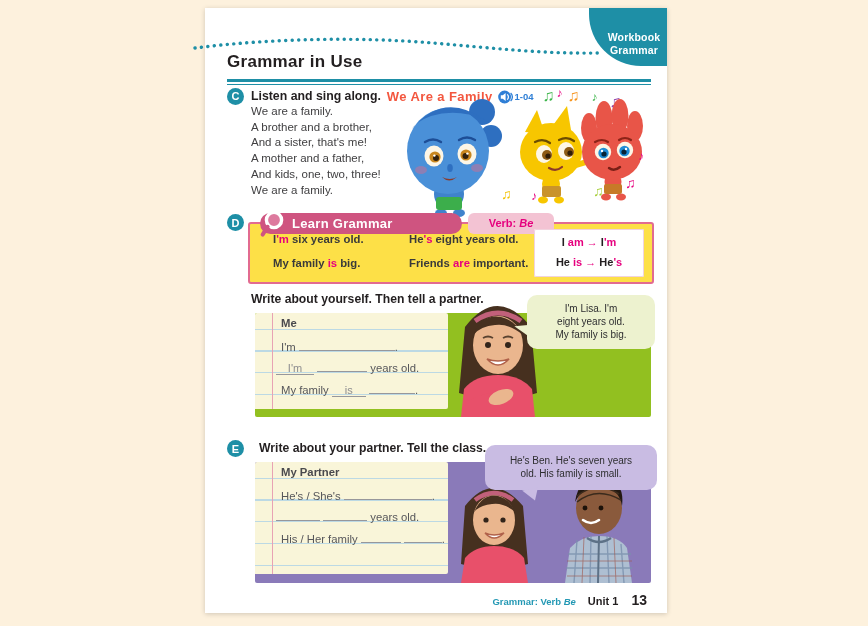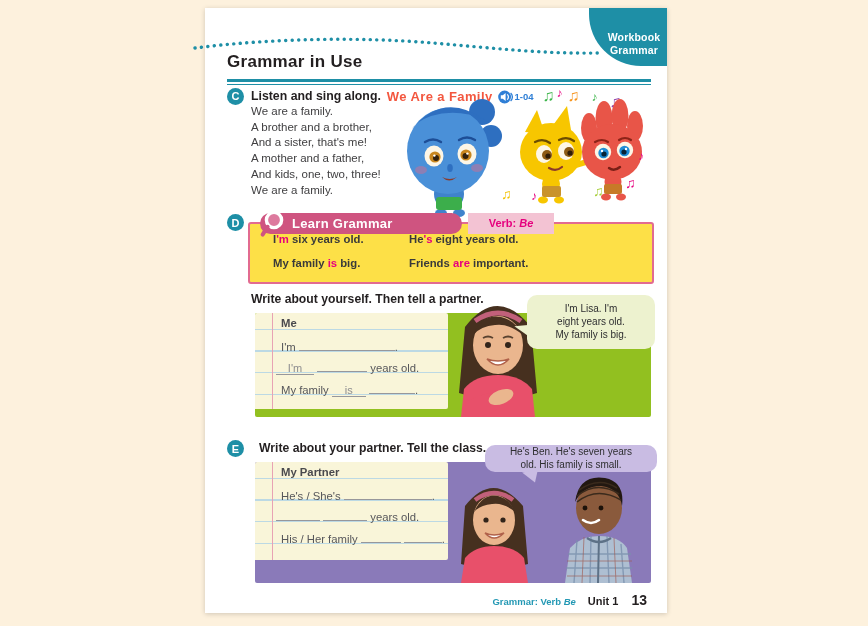--- a/index.html
+++ b/index.html
@@ -47,21 +47,21 @@
   .sn4{left:433px;top:141px;font-size:12px;}
   
   .d-circle{position:absolute;left:22px;top:206px;}
   .lg-box{position:absolute;left:43px;top:214px;width:406px;height:62px;background:#fde047;
           border:2px solid #e26b90;border-radius:3px;box-sizing:border-box;}
   .lg-bar{position:absolute;left:10px;top:-11px;width:202px;height:21px;background:#cf5480;
           border-radius:12px;color:#fff;font-weight:bold;font-size:13px;line-height:21px;
           padding-left:32px;box-sizing:border-box;letter-spacing:.3px;}
   .lg-tag{position:absolute;left:218px;top:-11px;width:86px;height:21px;background:#f3c3d3;
           color:#e6007e;font-weight:bold;font-size:11px;line-height:21px;text-align:center;
-          border-radius:0;}
+          border-radius:6px;}
   .lg-tag .it{font-style:italic;}
   .mag{position:absolute;left:0px;top:-4px;overflow:visible;}
   .ex{position:absolute;font-weight:bold;font-size:11.3px;color:#3a3a3a;white-space:nowrap;margin-left:9px;}
   .ex .pk{color:#e6007e;}
   .ex1{left:14px;top:9px;} .ex2{left:14px;top:33px;}
   .ex3{left:150px;top:9px;} .ex4{left:150px;top:33px;}
   .rulebox{position:absolute;right:8px;top:5px;width:110px;height:48px;background:#fff;
            border-radius:2px;text-align:center;font-weight:bold;font-size:11px;color:#231f20;
            box-shadow:0 0 0 1px #f1d3de inset;padding-top:3px;box-sizing:border-box;}
   .rulebox .rw{line-height:20px;white-space:nowrap;}
@@ -70,35 +70,35 @@
   .task-instr{position:absolute;font-weight:bold;font-size:12.2px;color:#231f20;}
   .ti-d{left:46px;top:284px;}
   .e-circle{position:absolute;left:22px;top:432px;}
   .ti-e{left:46px;top:433px;margin-left:8px;}
   .panel{position:absolute;left:50px;width:396px;border-radius:2px;}
   .panel-d{top:305px;height:104px;background:#92c020;}
   .panel-e{top:454px;height:121px;background:#8a7ab9;}
   .paper{position:absolute;left:0;top:0;width:193px;background:#f9f5d9;border-radius:2px 2px 2px 0;
          background-image:repeating-linear-gradient(to bottom,transparent 0,transparent 20.6px,#bcd9e4 20.6px,#bcd9e4 21.8px);
          background-position:0 -5px;}
-  .paper-d{height:96px;} .paper-e{height:98px;}
+  .paper-d{height:96px;} .paper-e{height:112px;}
   .margin-line{position:absolute;left:17px;top:0;bottom:0;width:1.2px;background:#e8a2b4;}
   .prow{position:absolute;left:26px;font-size:11.3px;color:#56565a;white-space:nowrap;}
   .prow.bold{font-weight:bold;color:#4a4a4e;}
   .r1{top:4px;} .r2{top:25.5px;} .r3{top:47px;} .r4{top:68.5px;}
   .blank{display:inline-block;border-bottom:1.3px solid #97979b;height:11px;vertical-align:baseline;
          text-align:center;color:#8d8d8f;font-size:11px;line-height:11px;}
   
   .bubble{position:absolute;border-radius:10px;text-align:center;color:#2e2e30;font-size:10px;
           z-index:5;}
   .bubble-d{left:272px;top:-18px;width:124px;background:#edf2cf;line-height:13.2px;padding:7px 2px;}
   .bubble-d .tail{position:absolute;left:-13px;top:29px;width:0;height:0;border-style:solid;
           border-width:3px 16px 9px 0;border-color:transparent #edf2cf transparent transparent;
           transform:rotate(6deg);}
-  .bubble-e{left:230px;top:-17px;width:168px;background:#c9bce3;line-height:13.4px;padding:0 2px;}
+  .bubble-e{left:230px;top:-17px;width:168px;background:#c9bce3;line-height:13.4px;padding:9px 2px;}
   .bubble-e .tail{position:absolute;left:38px;bottom:-11px;width:0;height:0;border-style:solid;
           border-width:12px 5px 0 11px;border-color:#c9bce3 transparent transparent transparent;
           transform:rotate(-10deg);}
   .photo{position:absolute;z-index:2;}
   .ph-lisa{left:188px;top:-20px;}
   .ph-kids{left:192px;top:14px;}
   
   .footer{position:absolute;right:20px;top:584px;display:flex;align-items:baseline;}
   .f-teal{color:#2398b4;font-weight:bold;font-size:9.5px;}
   .f-teal .it{font-style:italic;}
@@ -248,20 +248,28 @@
         <span>I</span><span class="pk">'m</span><span> six years old.</span>
       </div>
       <div class="ex ex2">
         <span>My family </span><span class="pk">is</span><span> big.</span>
       </div>
       <div class="ex ex3">
         <span>He</span><span class="pk">'s</span><span> eight years old.</span>
       </div>
       <div class="ex ex4">
         <span>Friends </span><span class="pk">are</span><span> important.</span>
+      </div>
+      <div class="rulebox">
+        <div class="rw">
+          <span>I </span><span class="pk">am</span><span class="pk"> → </span><span>I</span><span class="pk">'m</span>
+        </div>
+        <div class="rw">
+          <span>He </span><span class="pk">is</span><span class="pk"> → </span><span>He</span><span class="pk">'s</span>
+        </div>
       </div>
     </div>
 
     <div class="task-instr ti-d">Write about yourself. Then tell a partner.</div>
     <div class="panel panel-d">
       <div class="paper paper-d">
         <div class="margin-line"></div>
         <div class="prow bold r1">Me</div>
         <div class="prow r2">
           <span>I'm </span><span class="blank" style="width:96px;"></span><span>.</span>

